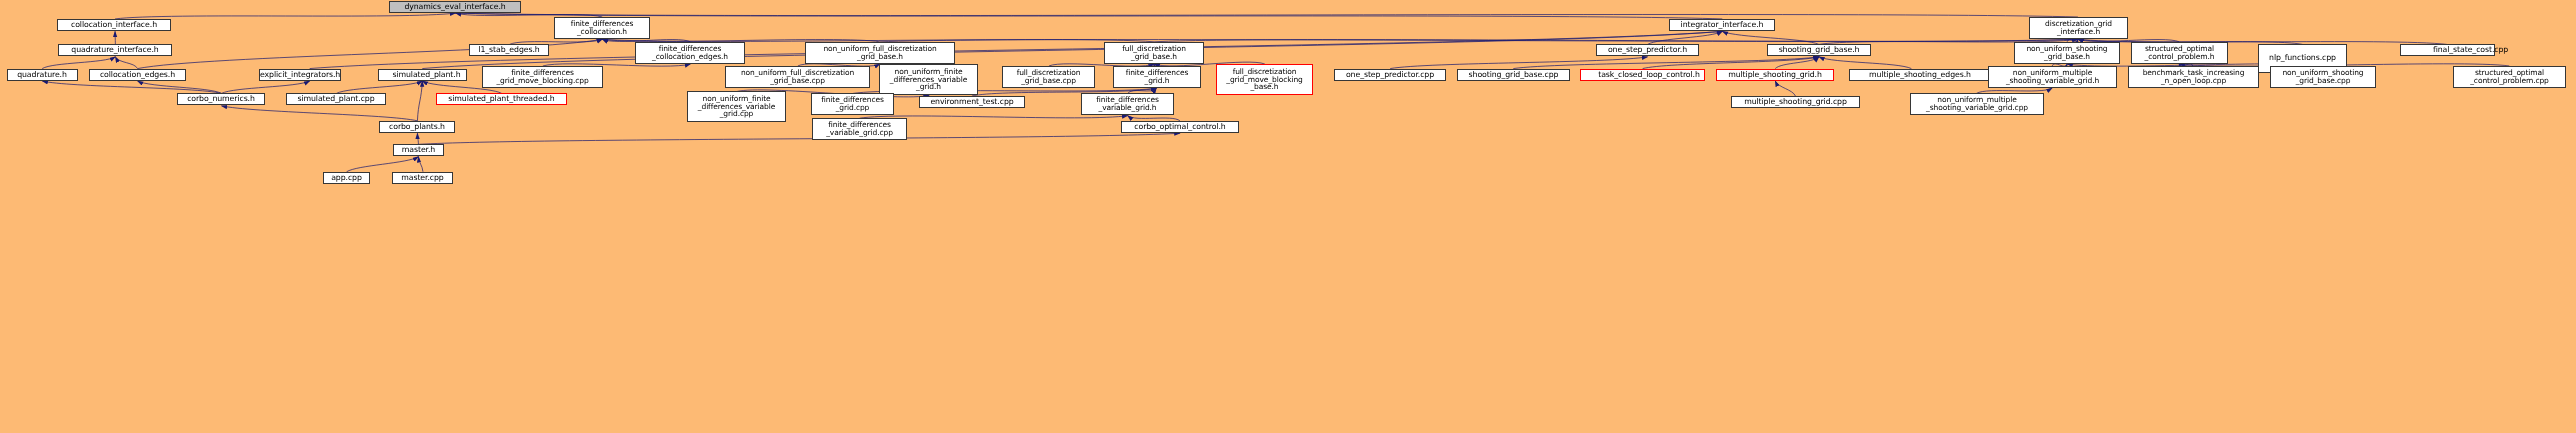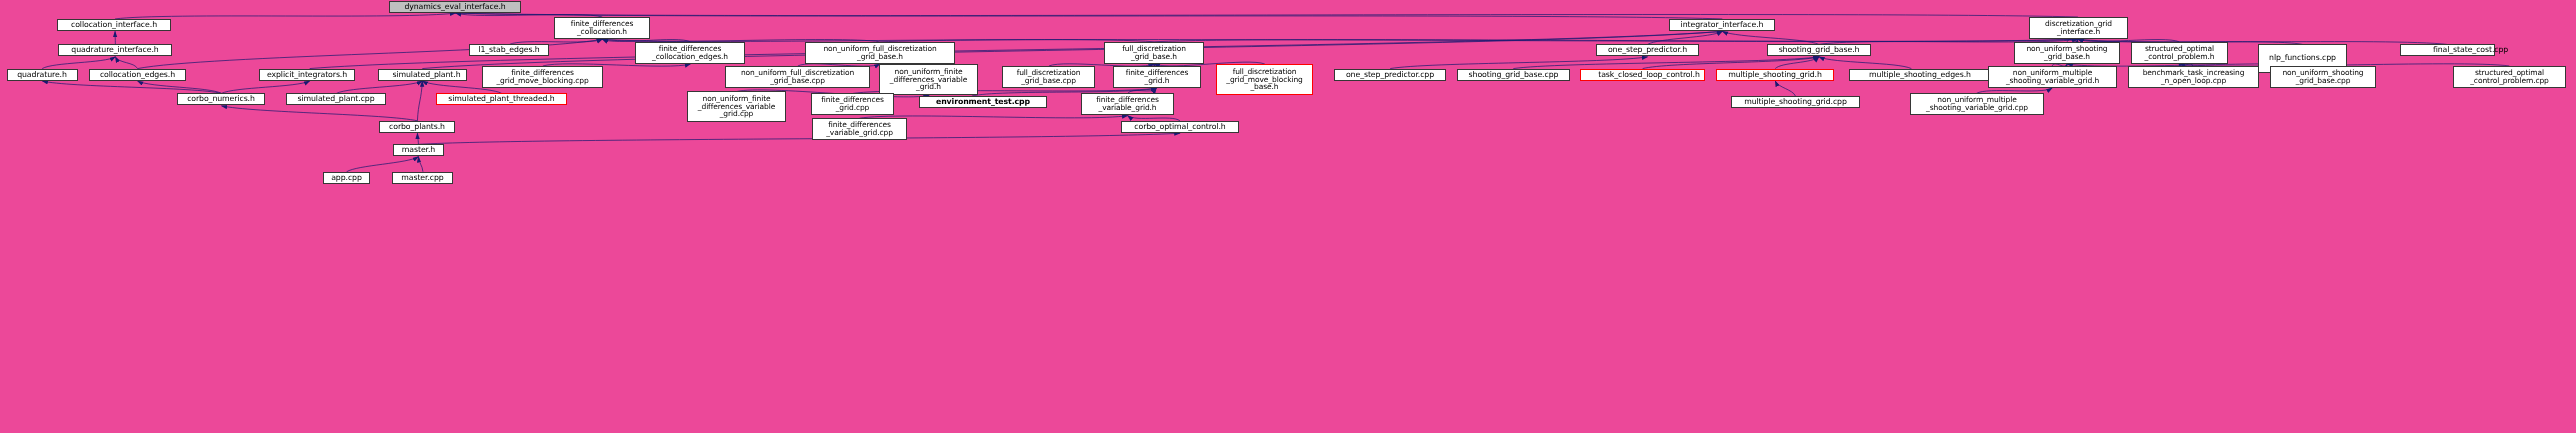--- a/index.html
+++ b/index.html
@@ -1,20 +1,20 @@
 <!DOCTYPE html>
 <html style="font-size:10.5px"><head>
 <meta charset="utf-8">
 <style>
   html,body{margin:0;padding:0;background:#ffffff;}
   #graph{
     position:relative;
     width:2576px;
     height:433px;
-    background:#ec4899;
+    background:#fdba74;
     font-family:"DejaVu Sans", sans-serif;
     overflow:hidden;
   }
   #edges{position:absolute;left:0;top:0;width:2576px;height:433px;}
   .node{
     position:absolute;
     box-sizing:border-box;
     border:0.7px solid #363636;
     background:#ffffff;
     color:#000000;
@@ -119,21 +119,21 @@
     <div class="node" style="left: 1596px; top: 44px; width: 103px; height: 12.4px; font-size: 7.8px;"><span class="lbl">one_step_predictor.h</span></div>
     <div class="node" style="left: 1767px; top: 44px; width: 104px; height: 12.4px; font-size: 7.8px;"><span class="lbl">shooting_grid_base.h</span></div>
     <div class="node" style="left: 2014px; top: 42px; width: 106px; height: 22px; font-size: 7.5px;"><span class="lbl">non_uniform_shooting
 _grid_base.h</span></div>
     <div class="node" style="left: 2131px; top: 42px; width: 97px; height: 22px; font-size: 7.5px;"><span class="lbl">structured_optimal
 _control_problem.h</span></div>
     <div class="node" style="left: 2258px; top: 44px; width: 89px; height: 29px; font-size: 7.8px;"><span class="lbl">nlp_functions.cpp</span></div>
     <div class="node" style="left: 2400px; top: 44px; width: 95px; height: 12.4px; font-size: 7.8px; padding-left: 32px;"><span class="lbl">final_state_cost.cpp</span></div>
     <div class="node" style="left: 6.5px; top: 69px; width: 71px; height: 12.4px; font-size: 7.8px;"><span class="lbl">quadrature.h</span></div>
     <div class="node" style="left: 89px; top: 69px; width: 97px; height: 12.4px; font-size: 7.8px;"><span class="lbl">collocation_edges.h</span></div>
-    <div class="node" style="left: 259px; top: 69px; width: 96px; height: 12.4px; font-size: 7.8px;"><span class="lbl">explicit_integrators.h</span></div>
+    <div class="node" style="left: 259px; top: 69px; width: 82px; height: 12.4px; font-size: 7.8px;"><span class="lbl">explicit_integrators.h</span></div>
     <div class="node" style="left: 378px; top: 69px; width: 89px; height: 12.4px; font-size: 7.8px; padding-left: 8px;"><span class="lbl">simulated_plant.h</span></div>
     <div class="node" style="left: 482px; top: 66px; width: 121px; height: 22px; font-size: 7.5px;"><span class="lbl">finite_differences
 _grid_move_blocking.cpp</span></div>
     <div class="node" style="left: 725px; top: 66px; width: 145px; height: 22px; font-size: 7.5px;"><span class="lbl">non_uniform_full_discretization
 _grid_base.cpp</span></div>
     <div class="node" style="left: 879px; top: 64px; width: 99px; height: 31px; font-size: 7.5px;"><span class="lbl">non_uniform_finite
 _differences_variable
 _grid.h</span></div>
     <div class="node" style="left: 1002px; top: 66px; width: 93px; height: 22px; font-size: 7.5px;"><span class="lbl">full_discretization
 _grid_base.cpp</span></div>
@@ -156,21 +156,21 @@
     <div class="node" style="left: 2453px; top: 66px; width: 113px; height: 22px; font-size: 7.5px;"><span class="lbl">structured_optimal
 _control_problem.cpp</span></div>
     <div class="node" style="left: 177px; top: 93px; width: 88px; height: 12.4px; font-size: 7.8px;"><span class="lbl">corbo_numerics.h</span></div>
     <div class="node" style="left: 286px; top: 93px; width: 100px; height: 12.4px; font-size: 7.8px;"><span class="lbl">simulated_plant.cpp</span></div>
     <div class="node red" style="left: 436px; top: 93px; width: 131px; height: 12.4px; font-size: 7.8px;"><span class="lbl">simulated_plant_threaded.h</span></div>
     <div class="node" style="left: 687px; top: 91px; width: 99px; height: 31px; font-size: 7.5px;"><span class="lbl">non_uniform_finite
 _differences_variable
 _grid.cpp</span></div>
     <div class="node" style="left: 811px; top: 93px; width: 83px; height: 22px; font-size: 7.5px;"><span class="lbl">finite_differences
 _grid.cpp</span></div>
-    <div class="node" style="left: 919px; top: 96px; width: 128px; height: 12.4px; font-size: 7.8px; font-weight: bold;"><span class="lbl">environment_test.cpp</span></div>
+    <div class="node" style="left: 919px; top: 96px; width: 106px; height: 12.4px; font-size: 7.8px;"><span class="lbl">environment_test.cpp</span></div>
     <div class="node" style="left: 1081px; top: 93px; width: 93px; height: 22px; font-size: 7.5px;"><span class="lbl">finite_differences
 _variable_grid.h</span></div>
     <div class="node" style="left: 1731px; top: 96px; width: 129px; height: 12.4px; font-size: 7.8px;"><span class="lbl">multiple_shooting_grid.cpp</span></div>
     <div class="node" style="left: 1910px; top: 93px; width: 134px; height: 22px; font-size: 7.5px;"><span class="lbl">non_uniform_multiple
 _shooting_variable_grid.cpp</span></div>
     <div class="node" style="left: 379px; top: 121px; width: 76px; height: 12.4px; font-size: 7.8px;"><span class="lbl">corbo_plants.h</span></div>
     <div class="node" style="left: 812px; top: 118px; width: 95px; height: 22px; font-size: 7.5px;"><span class="lbl">finite_differences
 _variable_grid.cpp</span></div>
     <div class="node" style="left: 1121px; top: 121px; width: 118px; height: 12.4px; font-size: 7.8px;"><span class="lbl">corbo_optimal_control.h</span></div>
     <div class="node" style="left: 393px; top: 144px; width: 51px; height: 12.4px; font-size: 7.8px;"><span class="lbl">master.h</span></div>

